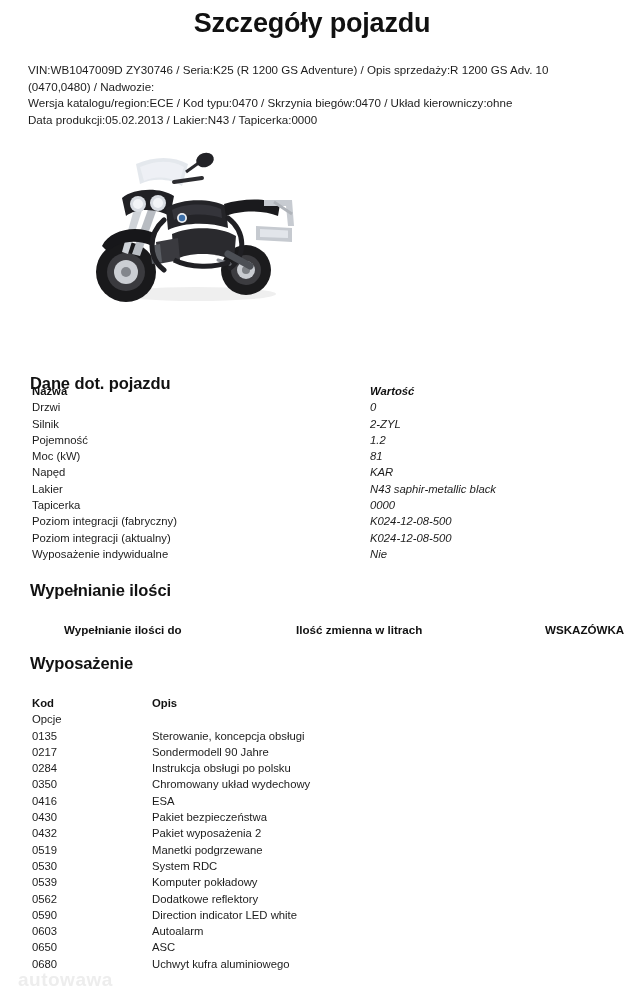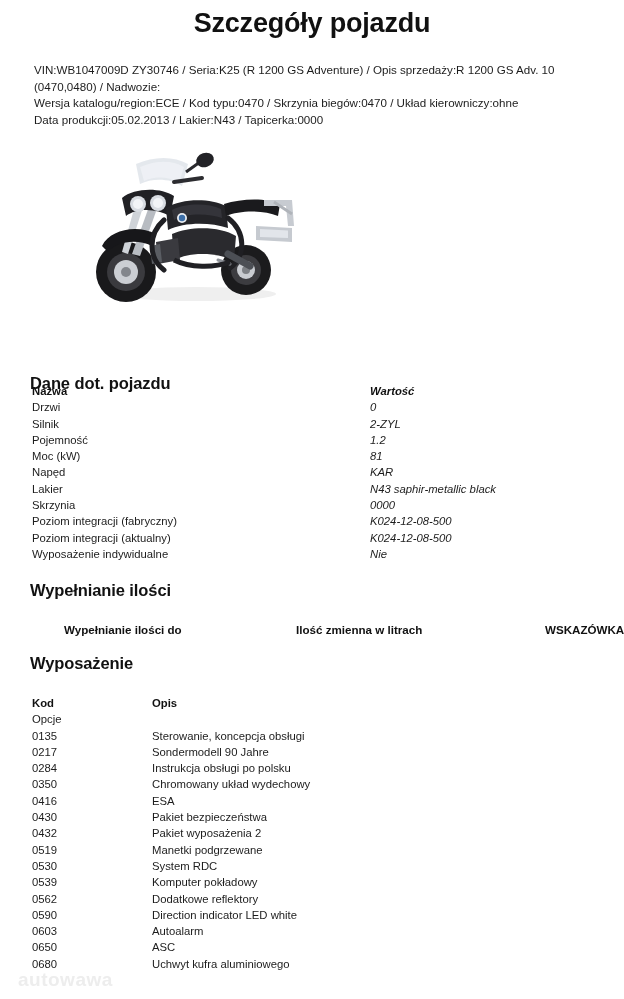--- a/index.html
+++ b/index.html
@@ -35,21 +35,21 @@
     text-align: center;
     font-size: 27px;
     font-weight: bold;
     letter-spacing: -0.2px;
     color: #111;
   }
 
   
   .ident-block {
     position: absolute;
-    left: 34px;
+    left: 28px;
     top: 62px;
     width: 580px;
     font-size: 11.6px;
     line-height: 16.5px;
     color: #1c1c1c;
   }
   .ident-line {
     white-space: pre-wrap;
   }
 
@@ -248,21 +248,21 @@
     </div>
     <div class="row">
       <span class="cell c-name">Napęd</span>
       <span class="cell c-value">KAR</span>
     </div>
     <div class="row">
       <span class="cell c-name">Lakier</span>
       <span class="cell c-value">N43 saphir-metallic black</span>
     </div>
     <div class="row">
-      <span class="cell c-name">Skrzynia</span>
+      <span class="cell c-name">Tapicerka</span>
       <span class="cell c-value">0000</span>
     </div>
     <div class="row">
       <span class="cell c-name">Poziom integracji (fabryczny)</span>
       <span class="cell c-value">K024-12-08-500</span>
     </div>
     <div class="row">
       <span class="cell c-name">Poziom integracji (aktualny)</span>
       <span class="cell c-value">K024-12-08-500</span>
     </div>

